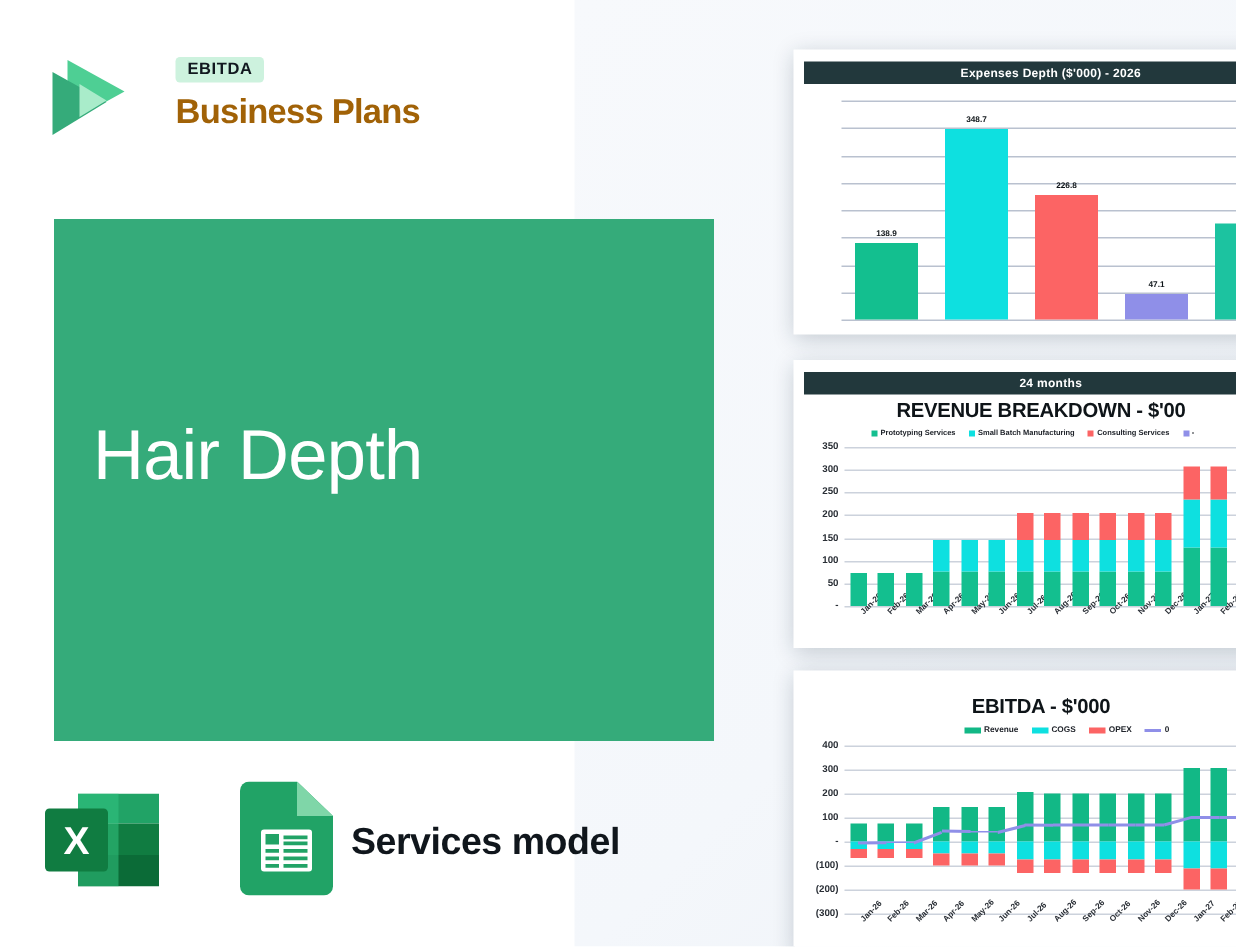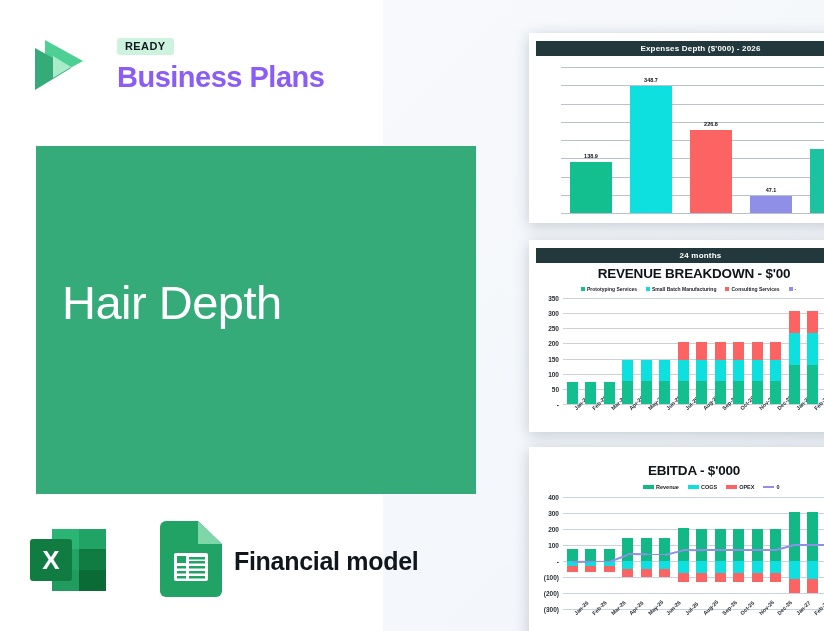--- a/index.html
+++ b/index.html
@@ -19,21 +19,21 @@
   
   .brand{ position:absolute; left:25px; top:28px; width:330px; height:72px; }
   .logo-mark{ position:absolute; left:0; top:2px; width:64px; height:68px; }
   .brand-text{ position:absolute; left:92px; top:8px; }
   .ready-badge{
     display:inline-block; background:#cdf2de; color:#11181f;
     font-size:11px; font-weight:700; letter-spacing:.4px;
     padding:3px 8px 3px 8px; border-radius:3px; line-height:1;
   }
   .brand-title{
-    margin-top:7px; font-size:29px; font-weight:700; color:#8b5cf6;
+    margin-top:7px; font-size:23px; font-weight:700; color:#a16207;
     letter-spacing:-0.5px; line-height:1.1; white-space:nowrap;
   }
 
   
   .hero{
     position:absolute; left:36px; top:146px; width:440px; height:348px;
     background:#35ab7a;
   }
   .hero-title{
     position:absolute; left:26px; top:133px;
@@ -111,21 +111,21 @@
 
 <div class="brand">
   <span class="logo-mark">
     <svg width="64" height="68" viewBox="0 0 64 68">
       <path d="M20 10 L58 31 L20 52 Z" fill="#4ecf94"></path>
       <path d="M10 18 L46 38 L10 60 Z" fill="#35ab7a"></path>
       <path d="M28 26 L46 37 L28 48 Z" fill="#a9ecca"></path>
     </svg>
   </span>
   <div class="brand-text">
-    <span class="ready-badge">READY</span>
+    <span class="ready-badge">EBITDA</span>
     <div class="brand-title">Business Plans</div>
   </div>
 </div>
 
 <div class="hero">
   <div class="hero-title">Hair Depth</div>
 </div>
 
 <div class="footer">
   <span class="xl-icon">
@@ -147,21 +147,21 @@
       <rect x="29" y="36" width="16" height="2.5" fill="#21a366"></rect>
       <rect x="29" y="40" width="16" height="2.5" fill="#21a366"></rect>
       <rect x="17" y="45" width="9" height="2.5" fill="#21a366"></rect>
       <rect x="29" y="45" width="16" height="2.5" fill="#21a366"></rect>
       <rect x="17" y="50" width="9" height="2.5" fill="#21a366"></rect>
       <rect x="29" y="50" width="16" height="2.5" fill="#21a366"></rect>
       <rect x="17" y="55" width="9" height="2.5" fill="#21a366"></rect>
       <rect x="29" y="55" width="16" height="2.5" fill="#21a366"></rect>
     </svg>
   </span>
-  <div class="footer-label">Financial model</div>
+  <div class="footer-label">Services model</div>
 </div>
 
 <div class="card" id="card-expenses">
   <div class="dark-bar">Expenses Depth ($'000) - 2026</div>
   <div class="plot" id="plot-expenses" style="left: 32px; top: 34px; width: 300px; height: 146px;">
       <div class="gridline" style="top: 0px;"></div>
       <div class="gridline" style="top: 18.25px;"></div>
       <div class="gridline" style="top: 36.5px;"></div>
       <div class="gridline" style="top: 54.75px;"></div>
       <div class="gridline" style="top: 73px;"></div>

